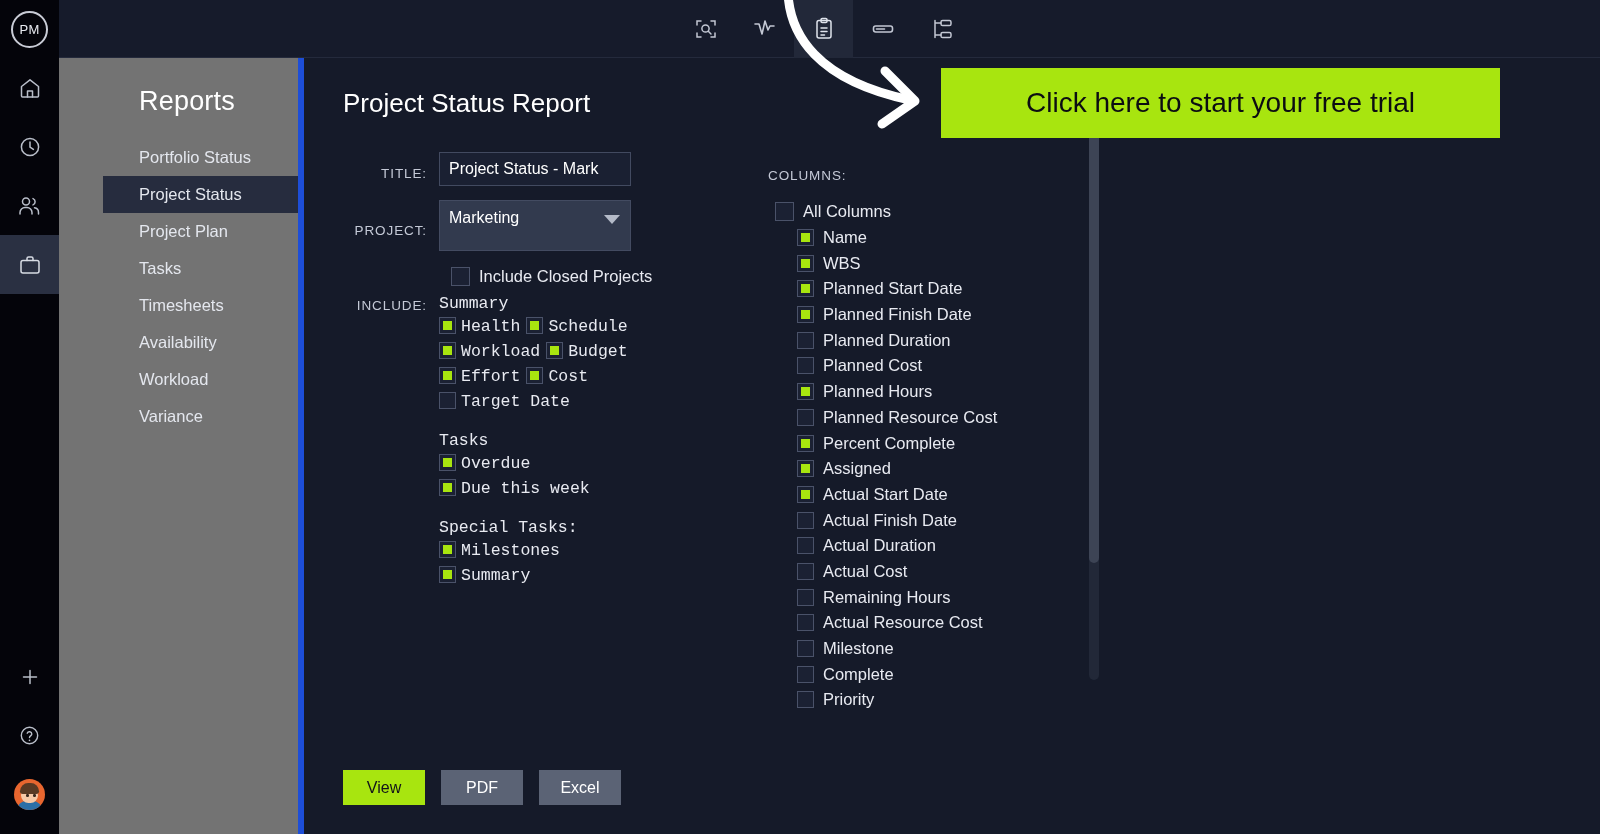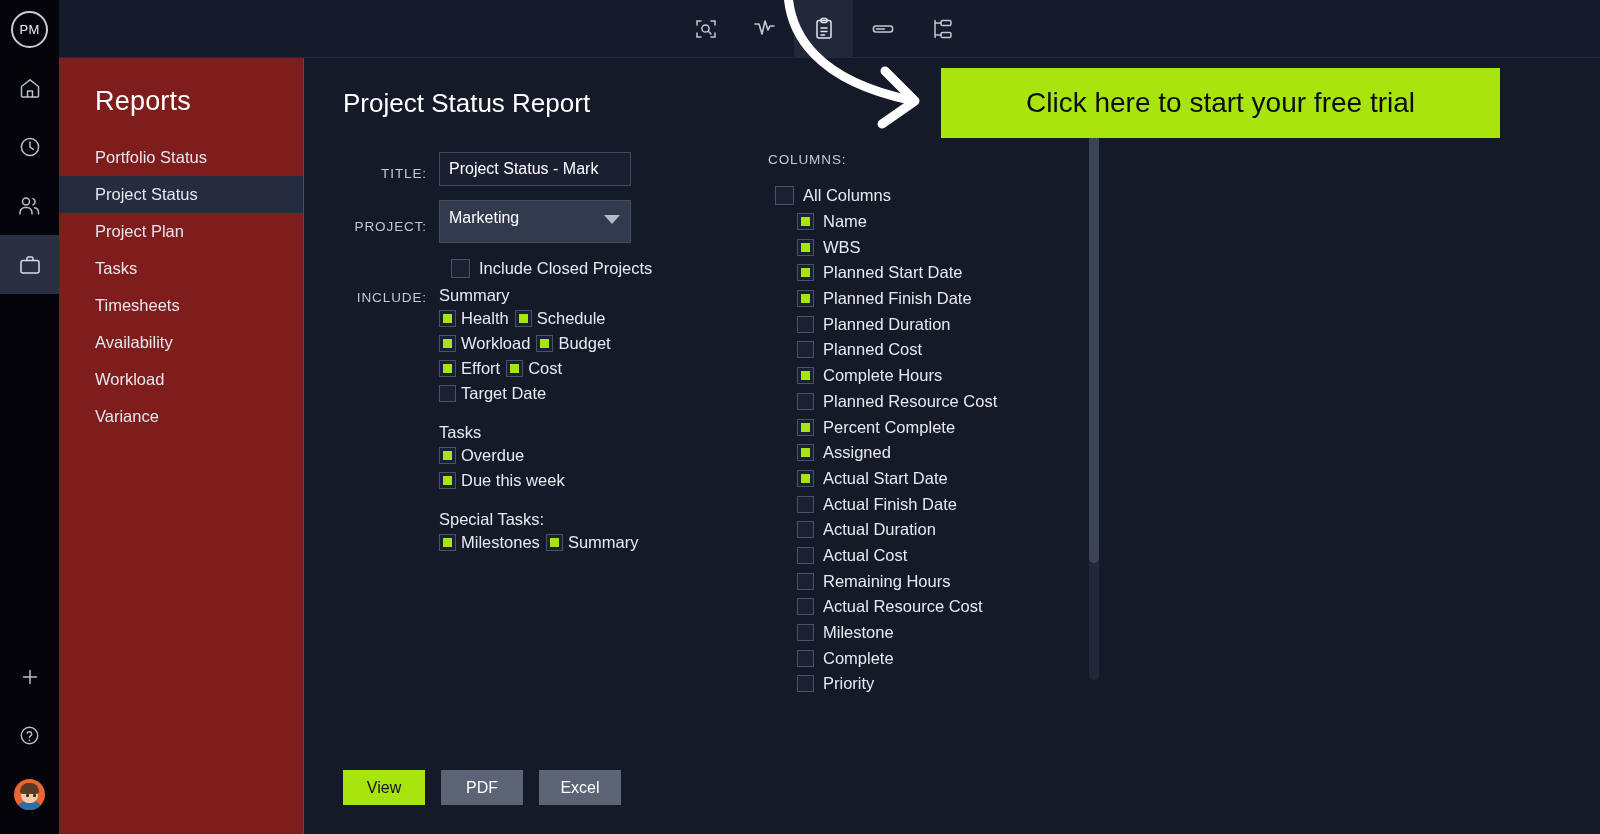--- a/index.html
+++ b/index.html
@@ -63,22 +63,23 @@
              background: #f6c9a8; border-radius: 8px; }
   .av-eye  { position: absolute; top: 15px; width: 2.5px; height: 2.5px;
              background: #3a2a20; border-radius: 50%; }
   .av-eye.l { left: 12px; } .av-eye.r { left: 19px; }
   .av-body { position: absolute; left: 3px; bottom: 0; width: 25px; height: 9px;
              background: #2b6fa8; border-radius: 11px 11px 0 0; }
 
   
   .sidebar {
     position: absolute; left: 59px; top: 58px; width: 245px; height: 776px;
-    background: #7f1d1d;
-    border-right: 1px solid #1d4ed8;
+    background: #737373;
+    border-right: 6px solid #1d4ed8;
+    padding-left: 44px;
   }
   .sidebar-title {
     color: #ffffff; font-size: 27px; font-weight: 400;
     padding: 28px 0 0 36px; letter-spacing: .2px;
   }
   .sb-list { margin-top: 22px; }
   .sb-item {
     height: 37px; display: flex; align-items: center;
     padding-left: 36px; color: #e4e7ee; font-size: 16.5px;
   }
@@ -107,21 +108,21 @@
     border: 1px solid #3c4considered; 
   }
   .text-input {
     width: 192px; height: 34px; background: #1a2032;
     border: 1px solid #424a60;
     color: #ffffff; font-size: 16px;
     padding: 0 9px; line-height: 32px;
     font-family: "Liberation Sans", sans-serif;
   }
   .select-box {
-    width: 192px; height: 43px; background: #323a4e;
+    width: 192px; height: 51px; background: #323a4e;
     border: 1px solid #434b61;
     color: #ffffff; font-size: 16px;
     padding: 0 9px; line-height: 33px;
     position: relative;
   }
   .caret {
     position: absolute; right: 10px; top: 14px;
     width: 0; height: 0;
     border-left: 8px solid transparent; border-right: 8px solid transparent;
     border-top: 9px solid #b4bac8;
@@ -140,21 +141,21 @@
   .cb.big { width: 19px; height: 19px; flex-basis: 19px; }
 
   .chk-label { color: #e8eaf1; font-size: 16.5px; margin-left: 9px; }
 
   
   .include-row { display: flex; margin-top: 8px; }
   .include-label {
     width: 96px; text-align: right; padding-right: 12px;
     color: #c4c9d6; font-size: 13.5px; letter-spacing: .9px; padding-top: 4px;
   }
-  .include-body { width: 215px; color: #e8eaf1; }
+  .include-body { width: 215px; color: #e8eaf1; font-family: Liberation Mono, monospace; }
   .grp-title { font-size: 16.5px; color: #e8eaf1; margin-bottom: 1px; }
   .grp-flow {
     display: flex; flex-wrap: wrap; align-items: center;
     width: 215px; line-height: 25px;
   }
   .citem {
     display: inline; font-size: 16.5px; color: #e8eaf1;
     margin-right: 6px; white-space: normal;
   }
   .cbx-inline {
@@ -175,21 +176,21 @@
     height: 35px; min-width: 82px; padding: 0 18px;
     display: flex; align-items: center; justify-content: center;
     font-size: 16px; border: none; cursor: pointer;
     font-family: "Liberation Sans", sans-serif;
   }
   .btn.primary { background: #a8e50f; color: #11121a; }
   .btn.secondary { background: #5b6375; color: #ffffff; }
 
   
   .cols {
-    position: absolute; left: 463px; top: 94px; width: 360px;
+    position: absolute; left: 463px; top: 110px; width: 360px;
   }
   .cols-head {
     color: #c4c9d6; font-size: 13.5px; letter-spacing: .9px; margin-bottom: 16px;
   }
   .col-item { display: flex; align-items: center; height: 25.7px; }
   .col-item.root { padding-left: 7px; }
   .col-item.child { padding-left: 29px; }
   .col-label { color: #e8eaf1; font-size: 16.5px; margin-left: 9px; }
 
   
@@ -432,21 +433,21 @@
       <div class="col-item child">
           <span class="cb"></span>
           <span class="col-label">Planned Duration</span>
         </div>
       <div class="col-item child">
           <span class="cb"></span>
           <span class="col-label">Planned Cost</span>
         </div>
       <div class="col-item child">
           <span class="cb checked"></span>
-          <span class="col-label">Complete Hours</span>
+          <span class="col-label">Planned Hours</span>
         </div>
       <div class="col-item child">
           <span class="cb"></span>
           <span class="col-label">Planned Resource Cost</span>
         </div>
       <div class="col-item child">
           <span class="cb checked"></span>
           <span class="col-label">Percent Complete</span>
         </div>
       <div class="col-item child">

